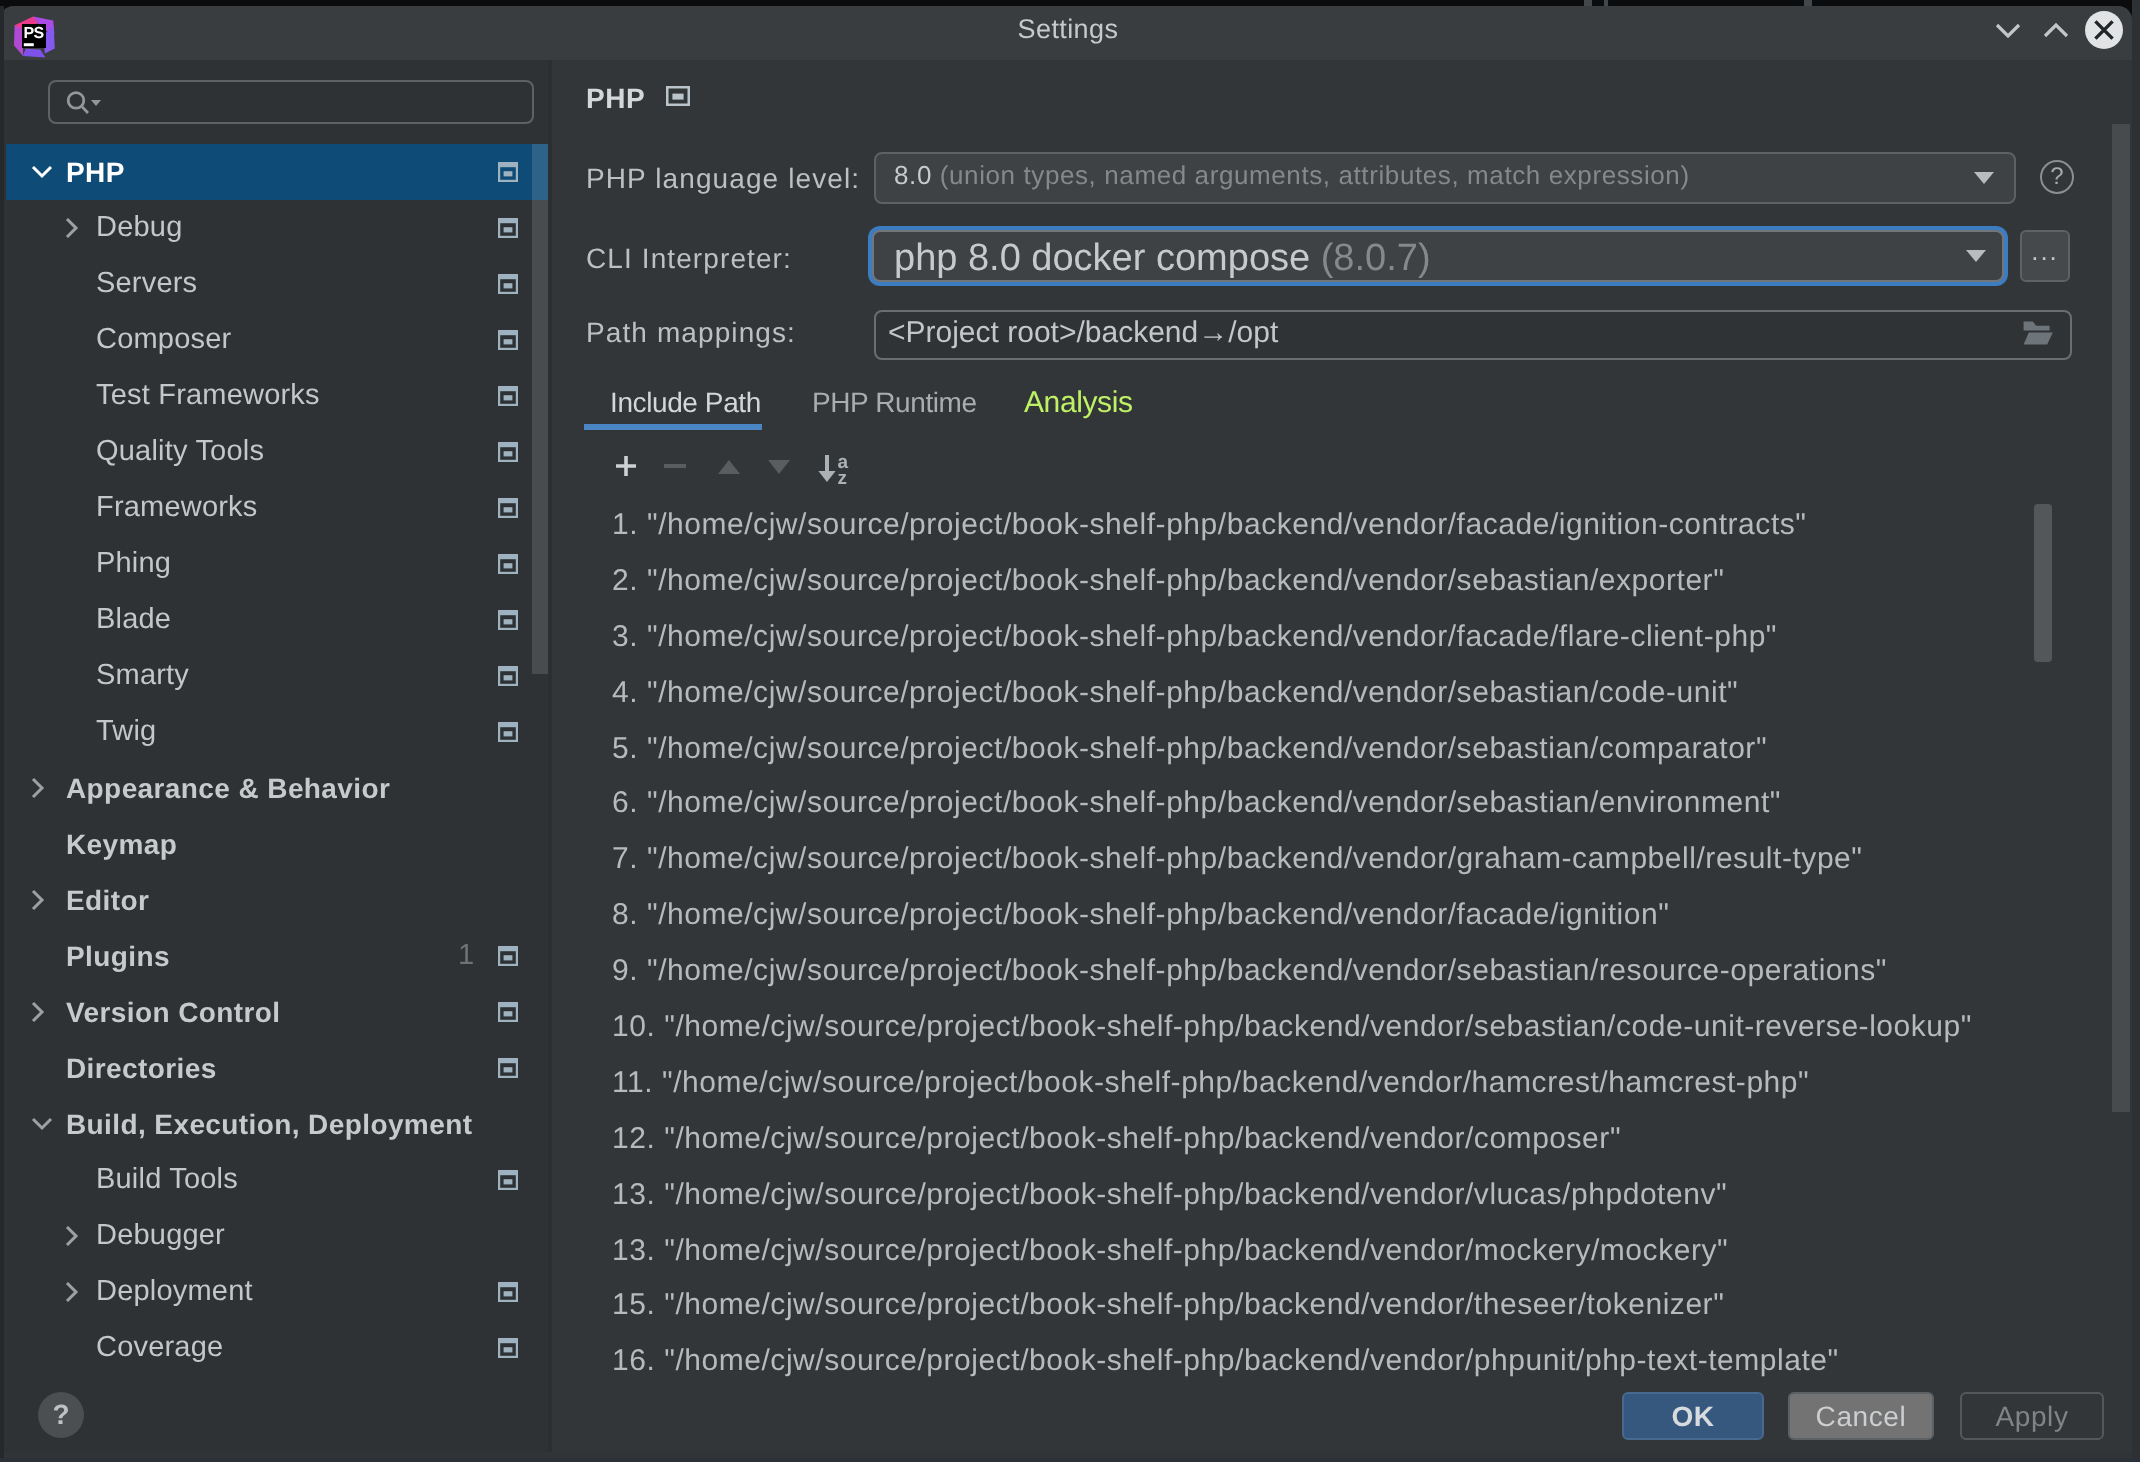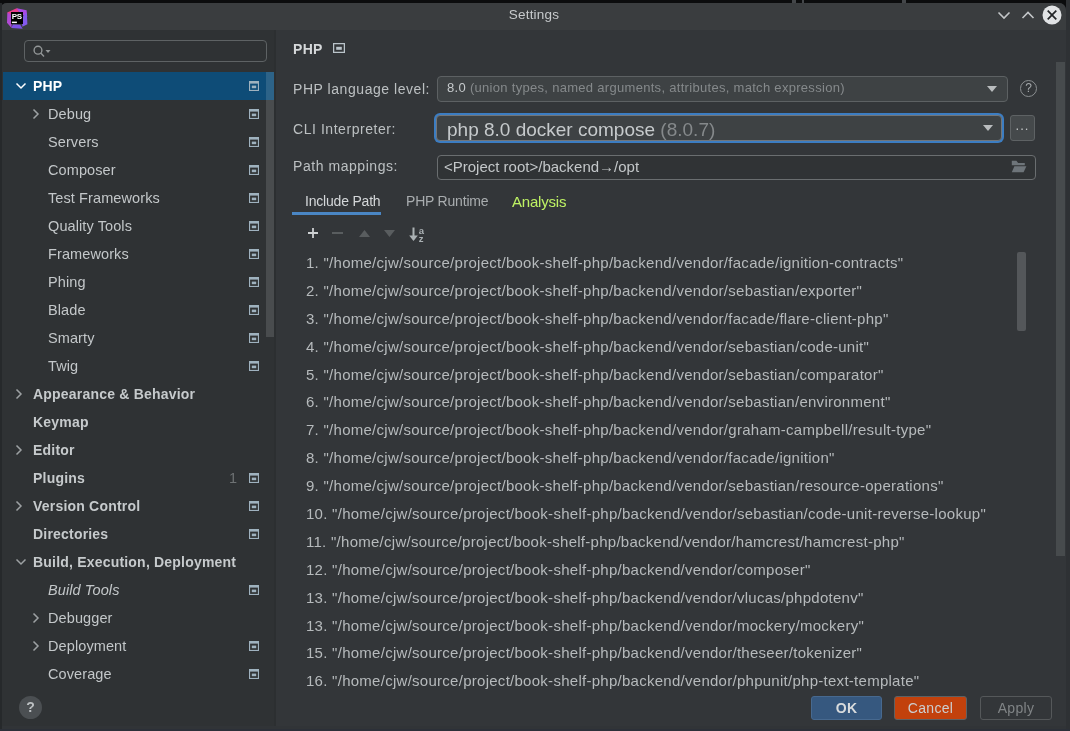--- a/index.html
+++ b/index.html
@@ -193,21 +193,21 @@
           <rect x="2.8" y="4.6" width="4.4" height="2.6" fill="#9fb2bf"></rect>
         </svg>
 </div>
 <div class="treerow" style="top:520px">
 <svg class="chev" style="left:15px" width="12" height="8" viewBox="0 0 12 8">
           <polyline points="1.5,1.5 6,6 10.5,1.5" fill="none" stroke="#9da1a3" stroke-width="1.5"></polyline>
         </svg>
 <span class="trt trb" style="left:33px;">Build, Execution, Deployment</span>
 </div>
 <div class="treerow" style="top:548px">
-<span class="trt" style="left:48px;font-style:italic;">Build Tools</span>
+<span class="trt" style="left:48px;">Build Tools</span>
 <svg class="icon-ind" width="10" height="10" viewBox="0 0 10 10">
           <rect x="0.5" y="0.5" width="9" height="9" fill="none" stroke="#9fb2bf" stroke-width="1.2"></rect>
           <rect x="0.6" y="0.6" width="8.8" height="2" fill="#9fb2bf"></rect>
           <rect x="2.8" y="4.6" width="4.4" height="2.6" fill="#9fb2bf"></rect>
         </svg>
 </div>
 <div class="treerow" style="top:576px">
 <svg class="chev" style="left:32px" width="8" height="12" viewBox="0 0 8 12">
           <polyline points="1.5,1.5 6,6 1.5,10.5" fill="none" stroke="#9da1a3" stroke-width="1.5"></polyline>
         </svg>
@@ -300,21 +300,21 @@
 <div class="listline">12. "/home/cjw/source/project/book-shelf-php/backend/vendor/composer"</div>
 <div class="listline">13. "/home/cjw/source/project/book-shelf-php/backend/vendor/vlucas/phpdotenv"</div>
 <div class="listline">13. "/home/cjw/source/project/book-shelf-php/backend/vendor/mockery/mockery"</div>
 <div class="listline">15. "/home/cjw/source/project/book-shelf-php/backend/vendor/theseer/tokenizer"</div>
 <div class="listline">16. "/home/cjw/source/project/book-shelf-php/backend/vendor/phpunit/php-text-template"</div>
 </div>
 <div style="position:absolute;left:741px;top:224px;width:9px;height:79px;background:#54575a;border-radius:2px;"></div>
 </div>
 <div style="position:absolute;left:1056px;top:59px;width:9px;height:494px;background:#474b4d;"></div>
 <div class="btn" style="left:811px;width:71px;background:#36587f;border:1px solid #47698f;color:#d8dbdd;font-weight:bold;">OK</div>
-<div class="btn" style="left:894px;width:73px;background:#c2410c;border:1px solid #5d6163;color:#cccfd1;">Cancel</div>
+<div class="btn" style="left:894px;width:73px;background:#737373;border:1px solid #5d6163;color:#cccfd1;">Cancel</div>
 <div class="btn" style="left:980px;width:72px;border:1px solid #55585a;color:#808486;">Apply</div>
 </div>
 <div style="position:absolute;left:0;top:0;width:1070px;height:3px;background:#0b0c0d;"></div>
 <div style="position:absolute;left:792px;top:0;width:4px;height:3px;background:#44474a;"></div>
 <div style="position:absolute;left:802px;top:0;width:2px;height:3px;background:#44474a;"></div>
 <div style="position:absolute;left:902px;top:0;width:4px;height:3px;background:#44474a;"></div>
 <div style="position:absolute;left:1066px;top:0;width:4px;height:731px;background:#2e3134;"></div>
 <div style="position:absolute;left:0;top:729px;width:1070px;height:2px;background:#2c3038;"></div>
 <div style="position:absolute;left:0;top:3px;width:2px;height:726px;background:#26292b;z-index:9;"></div>
 </body></html>

